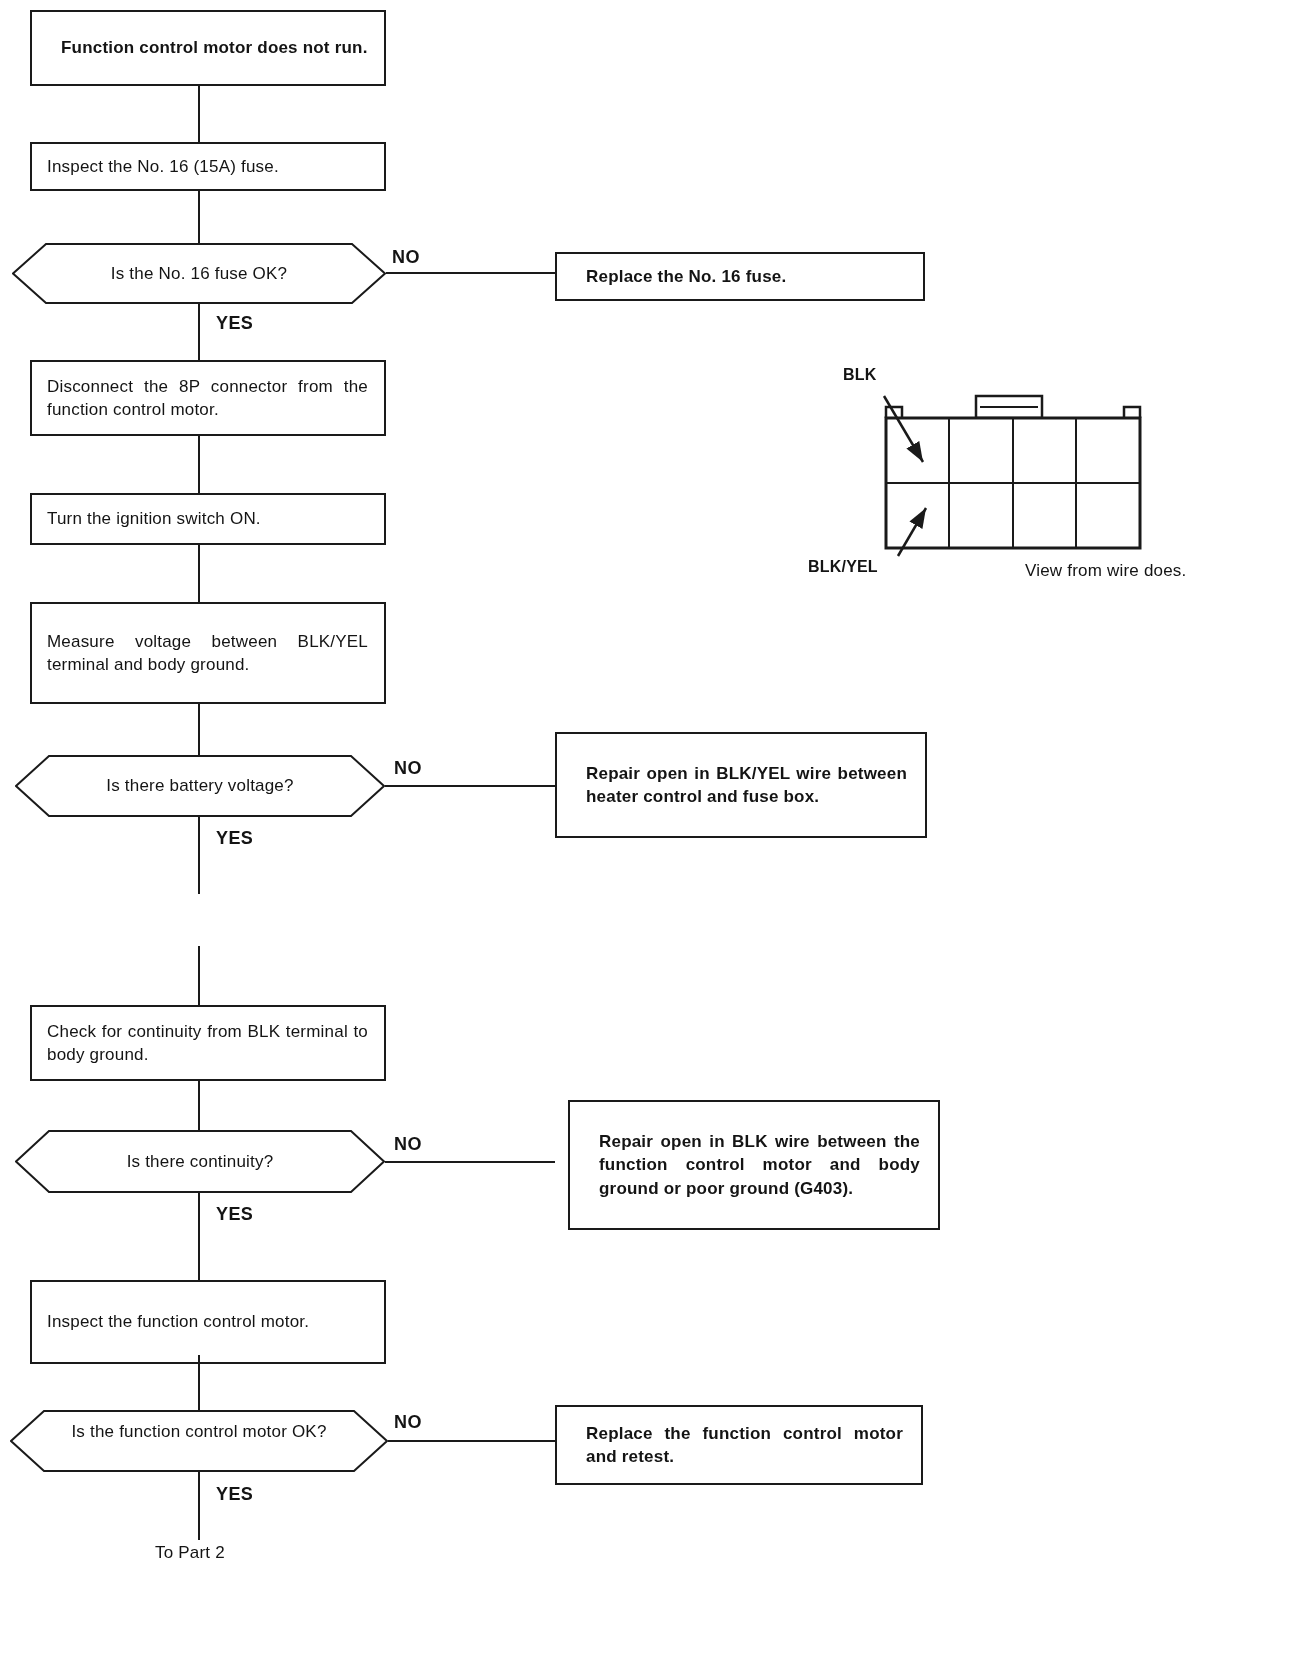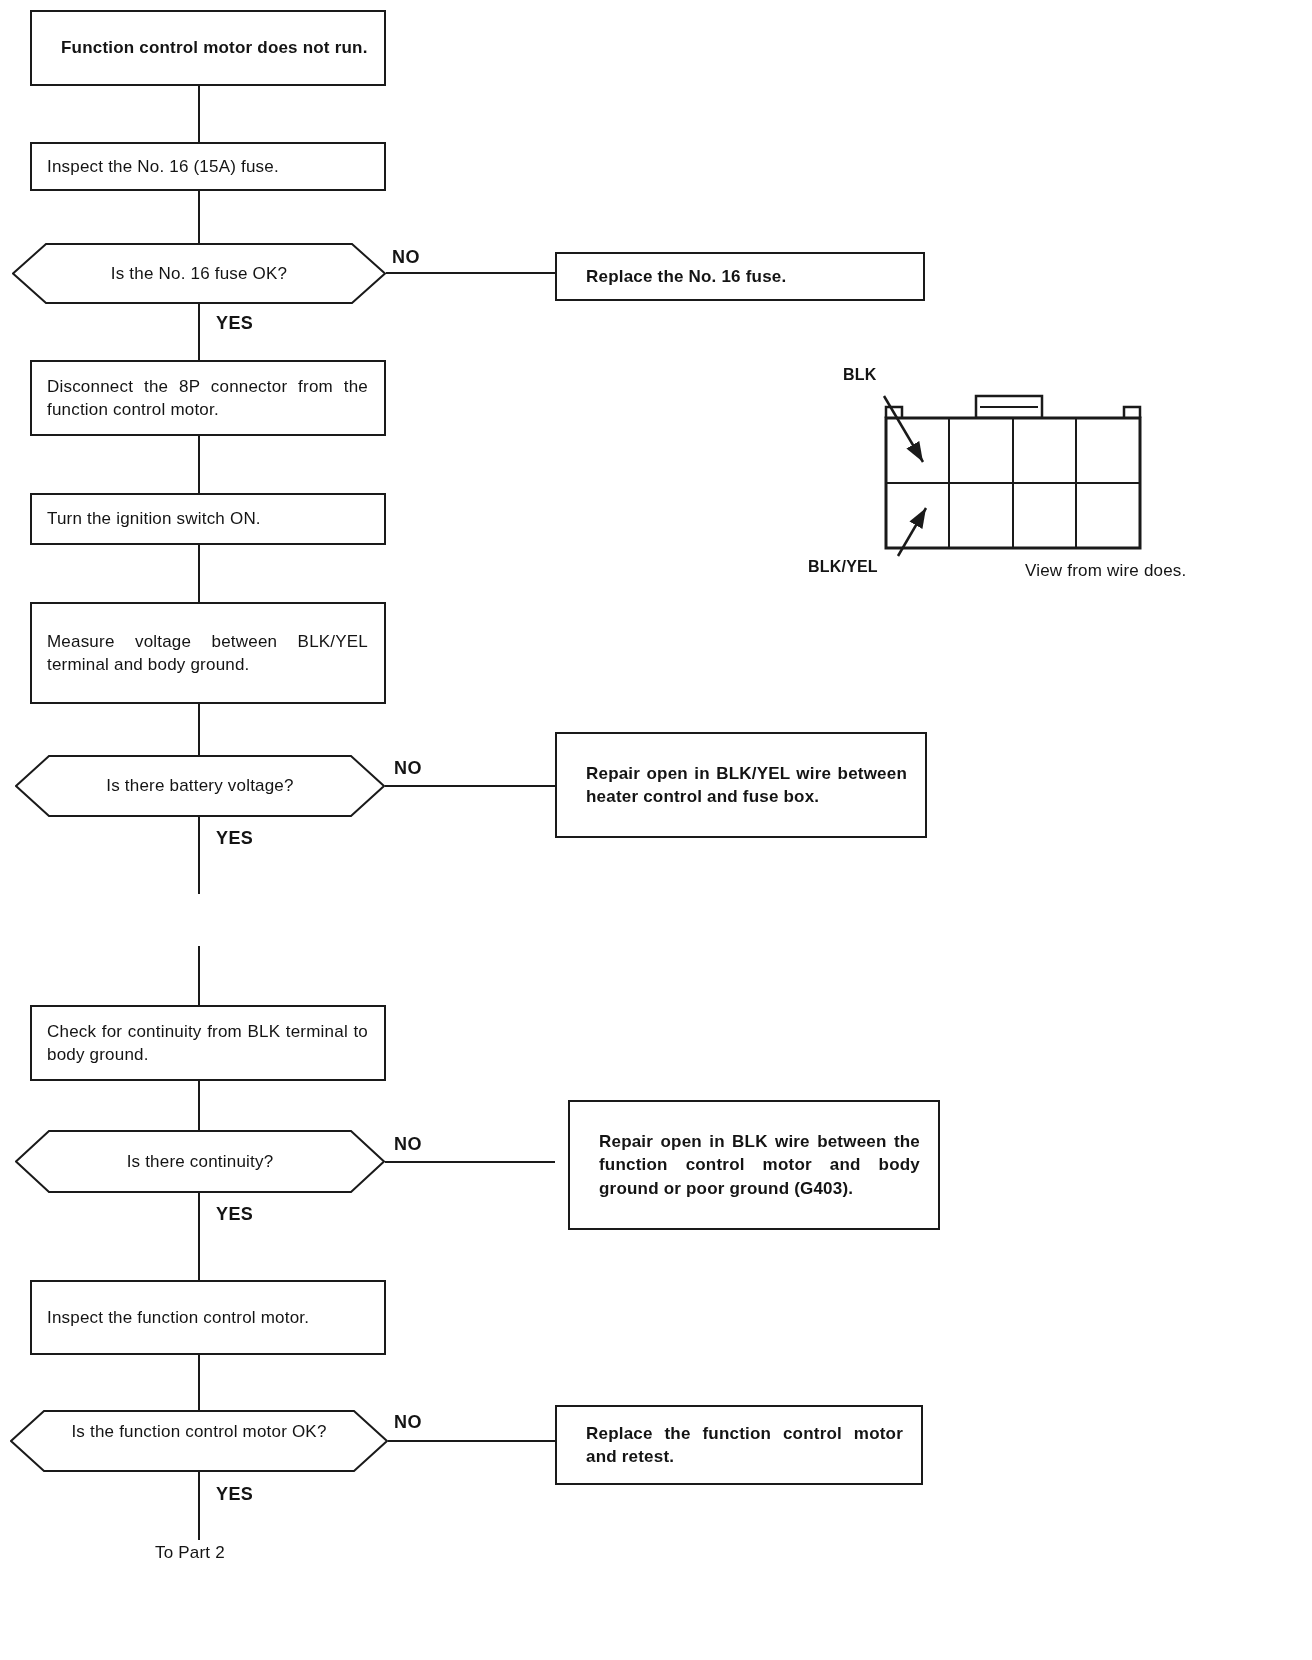--- a/index.html
+++ b/index.html
@@ -114,21 +114,21 @@
     <div class="dlabel">Is there continuity?</div>
   </div>
   <div class="branch" style="left:394px;top:1134px;">NO</div>
   <div class="hline" style="left:385px;top:1161px;width:170px;"></div>
   <div class="box bold pad-r" style="left:555px;top:1100px;width:372px;height:130px;margin-left:13px;">
     <div class="txt">Repair open in BLK wire between the function control motor and body ground or poor ground (G403).</div>
   </div>
   <div class="branch" style="left:216px;top:1204px;">YES</div>
   <div class="vline" style="left:198px;top:1193px;height:87px;"></div>
 
-  <div class="box pad-l" style="left:30px;top:1280px;width:356px;height:75px;">
+  <div class="box pad-l" style="left:30px;top:1280px;width:356px;height:84px;">
     <div class="txt">Inspect the function control motor.</div>
   </div>
 
   <div class="vline" style="left:198px;top:1355px;height:55px;"></div>
 
   <div class="decision" style="left:10px;top:1410px;width:378px;height:44px;">
     <svg width="378" height="62">
       <polygon points="34,1 344,1 377,31 344,61 34,61 1,31" fill="#fff" stroke="#1a1a1a" stroke-width="2"></polygon>
     </svg>
     <div class="dlabel">Is the function control motor OK?</div>

